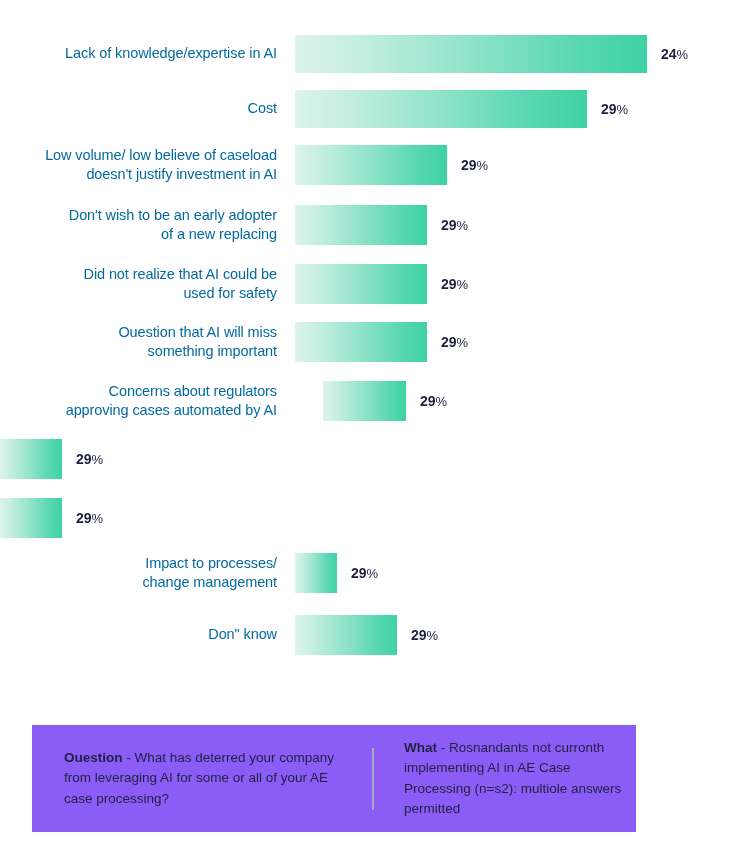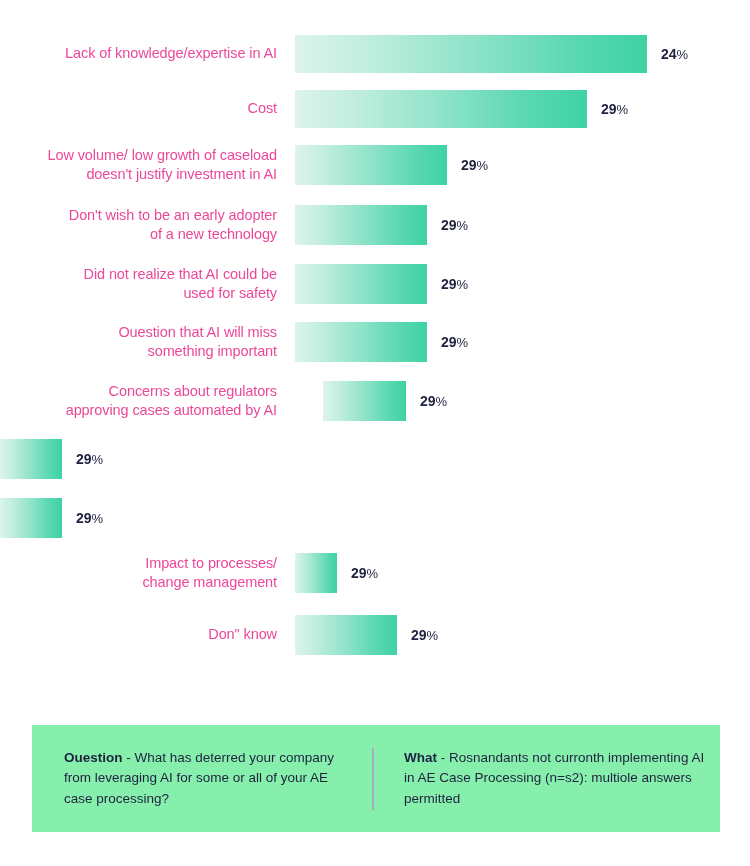--- a/index.html
+++ b/index.html
@@ -34,21 +34,21 @@
   }
 
   .cat-label {
     width: 295px;
     flex: 0 0 295px;
     text-align: right;
     padding-right: 18px;
     box-sizing: border-box;
     font-size: 14.5px;
     line-height: 1.32;
-    color: #ec4899;
+    color: #0369a1;
     letter-spacing: -0.1px;
     white-space: pre-line;
   }
 
   .bar-area {
     flex: 1 1 auto;
     display: flex;
     align-items: center;
     position: relative;
   }
@@ -70,23 +70,23 @@
   .bar-value .pct {
     font-weight: normal;
     font-size: 13px;
   }
 
   
   .footnote-panel {
     position: absolute;
     left: 32px;
     top: 725px;
-    width: 688px;
+    width: 604px;
     height: 107px;
-    background: #86efac;
+    background: #8b5cf6;
     box-sizing: border-box;
     display: flex;
     align-items: center;
   }
   .footnote-col {
     box-sizing: border-box;
     font-size: 13.5px;
     line-height: 1.5;
     color: #1f2140;
   }
@@ -124,30 +124,30 @@
       </div>
     </div>
     <div class="bar-row" style="top: 90px; height: 38px;">
       <div class="cat-label">Cost</div>
       <div class="bar-area">
         <div class="bar" style="width: 292px; height: 38px;"></div>
         <div class="bar-value"><span>29</span><span class="pct">%</span></div>
       </div>
     </div>
     <div class="bar-row" style="top: 145px; height: 40px;">
-      <div class="cat-label">Low volume/ low growth of caseload
+      <div class="cat-label">Low volume/ low believe of caseload
 doesn't justify investment in AI</div>
       <div class="bar-area">
         <div class="bar" style="width: 152px; height: 40px;"></div>
         <div class="bar-value"><span>29</span><span class="pct">%</span></div>
       </div>
     </div>
     <div class="bar-row" style="top: 205px; height: 40px;">
       <div class="cat-label">Don't wish to be an early adopter
-of a new technology</div>
+of a new replacing</div>
       <div class="bar-area">
         <div class="bar" style="width: 132px; height: 40px;"></div>
         <div class="bar-value"><span>29</span><span class="pct">%</span></div>
       </div>
     </div>
     <div class="bar-row" style="top: 264px; height: 40px;">
       <div class="cat-label">Did not realize that AI could be
 used for safety</div>
       <div class="bar-area">
         <div class="bar" style="width: 132px; height: 40px;"></div>

